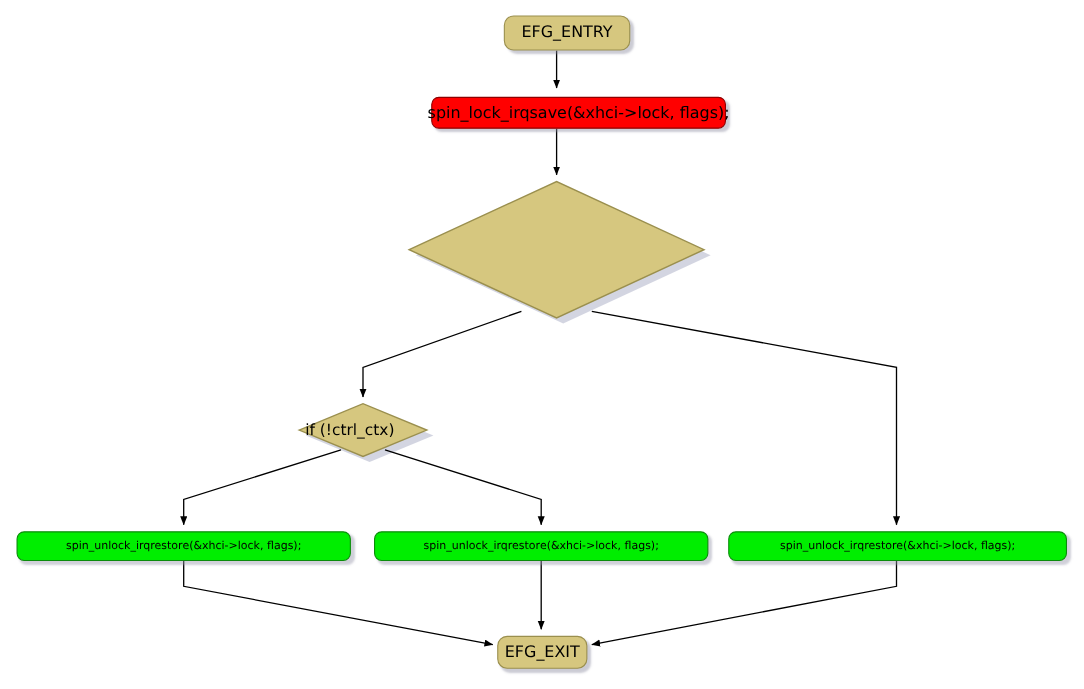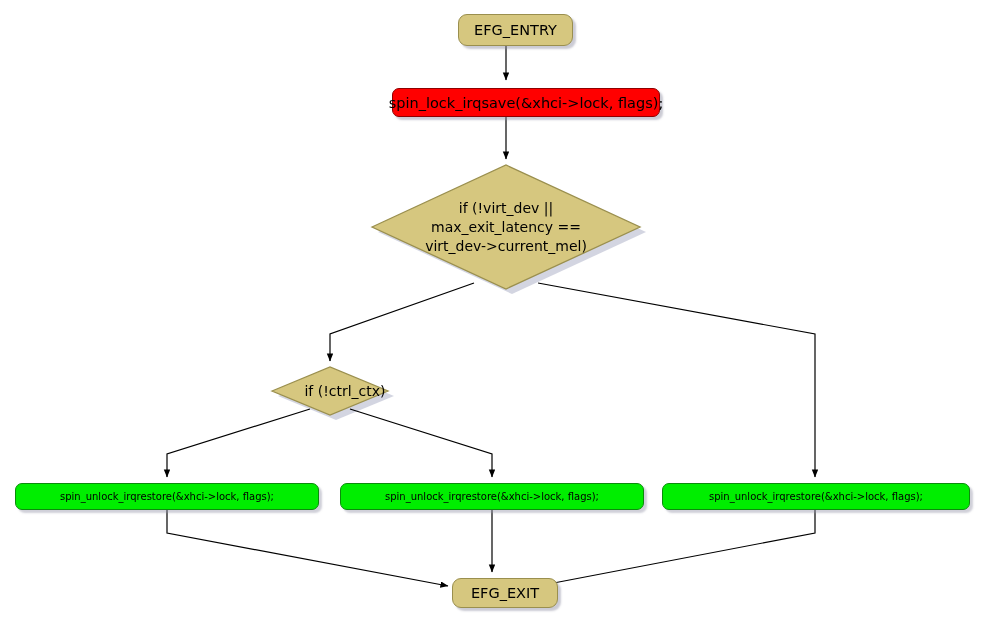--- a/index.html
+++ b/index.html
@@ -114,35 +114,32 @@
   </svg>
 
   <div class="node terminator" style="left:458px; top:14px; width:115px; height:32px;">
     <span>EFG_ENTRY</span>
   </div>
 
   <div class="node proc-red" style="left:371px; top:88px; width:268px; height:29px;margin-left:21px;">
     <span>spin_lock_irqsave(&amp;xhci-&gt;lock, flags);</span>
   </div>
 
-  <div class="diamond-label" style="left:372px; top:196px; width:268px; height:62px;">if (!virt_dev ||
-max_exit_latency ==
-virt_dev-&gt;current_mel)</div>
 
-  <div class="diamond-label" style="left:287px; top:380px; width:116px; height:22px;">if (!ctrl_ctx)</div>
+  <div class="diamond-label" style="left:260px; top:380px; width:116px; height:22px;">if (!ctrl_ctx)</div>
 
   <div class="node proc-green" style="left:15px; top:483px; width:304px; height:27px;">
     <span>spin_unlock_irqrestore(&amp;xhci-&gt;lock, flags);</span>
   </div>
 
   <div class="node proc-green" style="left:340px; top:483px; width:304px; height:27px;">
     <span>spin_unlock_irqrestore(&amp;xhci-&gt;lock, flags);</span>
   </div>
 
   <div class="node proc-green" style="left:662px; top:483px; width:308px; height:27px;">
     <span>spin_unlock_irqrestore(&amp;xhci-&gt;lock, flags);</span>
   </div>
 
-  <div class="node terminator" style="left:452px; top:578px; width:106px; height:30px;">
+  <div class="node terminator" style="left:452px; top:578px; width:82px; height:30px;">
     <span>EFG_EXIT</span>
   </div>
 
 </div>
 
 </body></html>

